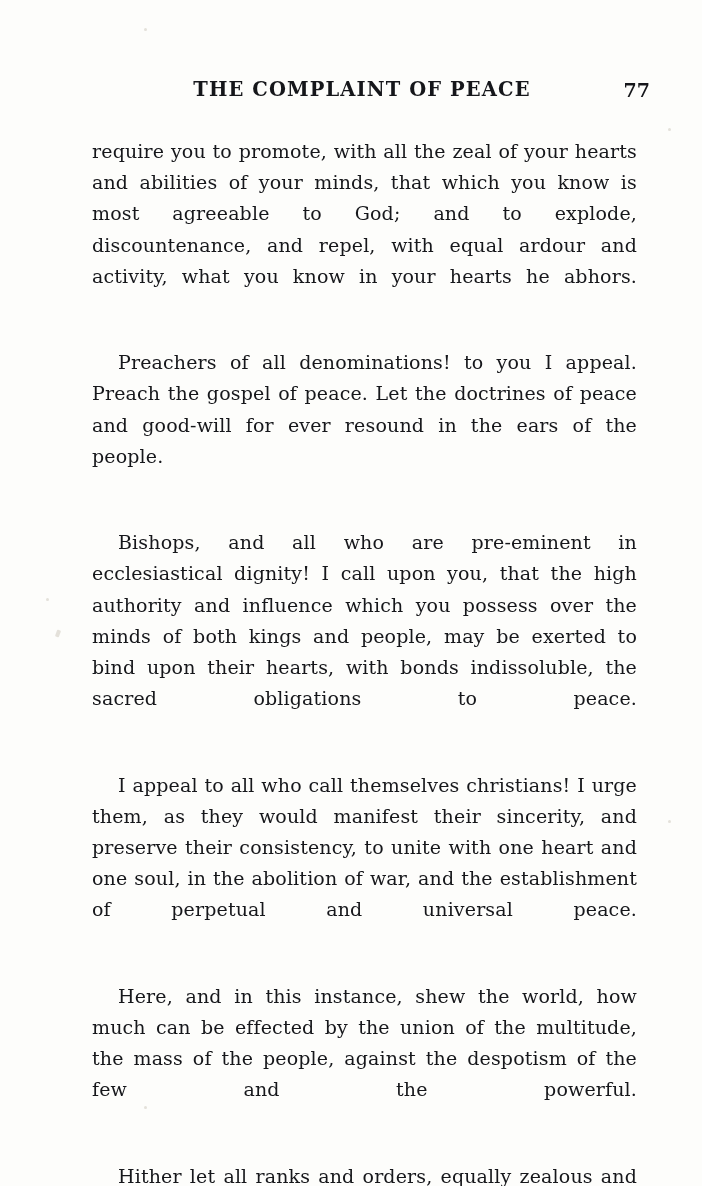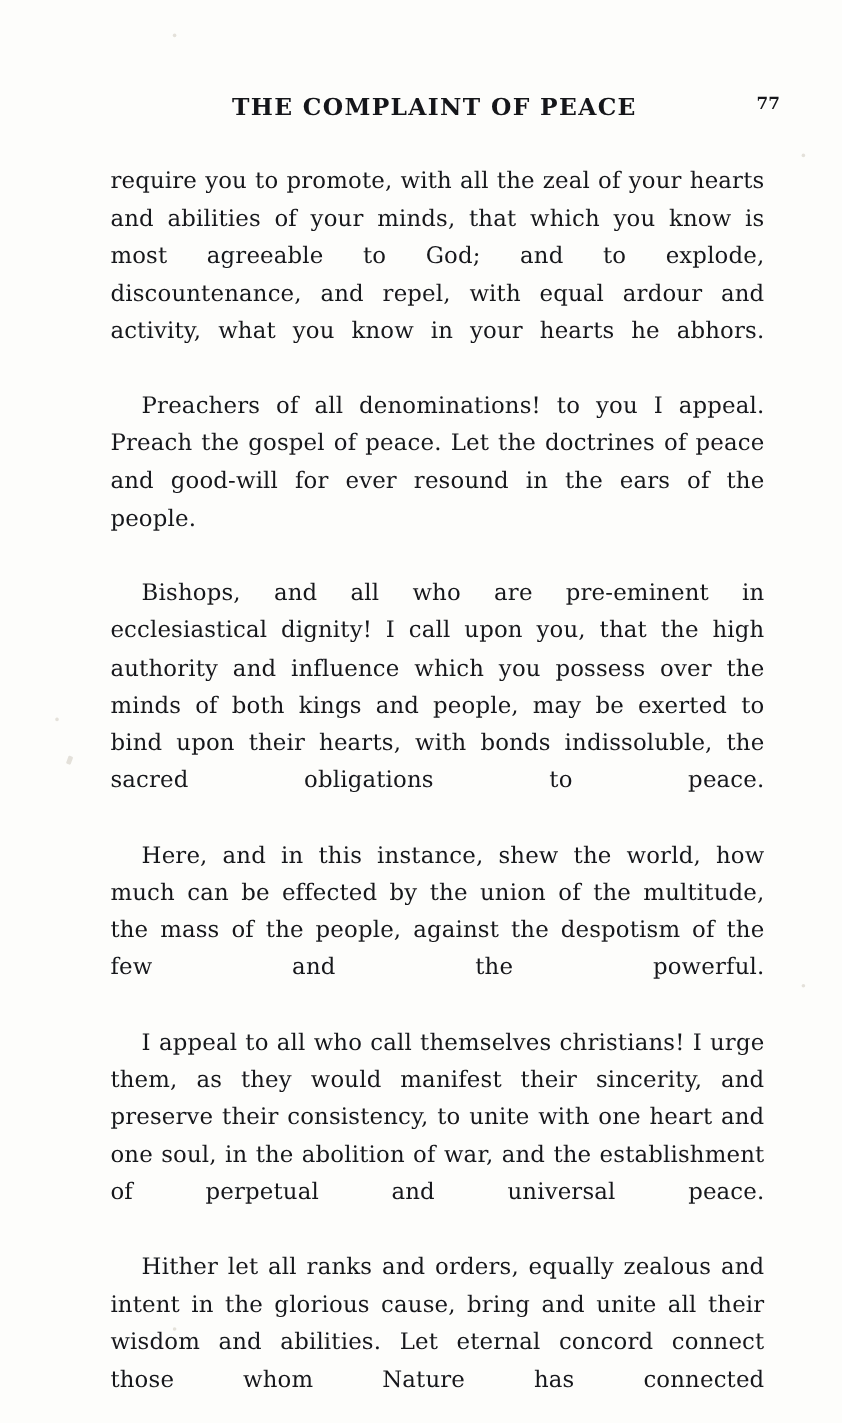--- a/index.html
+++ b/index.html
@@ -40,21 +40,21 @@
     letter-spacing: 1.1px;
     font-weight: 700;
     color: #15161a;
     white-space: nowrap;
   }
   .folio {
     position: absolute;
     right: -18px;
     top: 1px;
     font-family: "DejaVu Serif", serif;
-    font-size: 14px;
+    font-size: 19px;
     font-weight: 700;
     color: #15161a;
   }
   .body-text {
     position: absolute;
     top: 136px;
     left: 92px;
     width: 545px;
   }
   .para {
@@ -62,20 +62,21 @@
     font-family: "DejaVu Serif", serif;
     font-size: 19px;
     line-height: 31.2px;
     color: #16171b;
     letter-spacing: 0.15px;
     text-align: justify;
     text-justify: inter-word;
   }
   .para + .para {
     text-indent: 26px;
+    margin-top: 24px;
   }
   
   .para::after {
     content: "";
     display: inline-block;
     width: 100%;
   }
   .speck {
     position: absolute;
     background: #cfcabf;
@@ -97,18 +98,18 @@
 
   <div class="header">
     <div class="running-title">THE COMPLAINT OF PEACE</div>
     <div class="folio">77</div>
   </div>
 
   <div class="body-text">
     <p class="para">require you to promote, with all the zeal of your hearts and abilities of your minds, that which you know is most agreeable to God; and to explode, discountenance, and repel, with equal ardour and activity, what you know in your hearts he abhors.</p>
     <p class="para">Preachers of all denominations! to you I appeal. Preach the gospel of peace. Let the doctrines of peace and good-will for ever resound in the ears of the people.</p>
     <p class="para">Bishops, and all who are pre-eminent in ecclesiastical dignity! I call upon you, that the high authority and influence which you possess over the minds of both kings and people, may be exerted to bind upon their hearts, with bonds indissoluble, the sacred obligations to peace.</p>
+    <p class="para">I appeal to all who call themselves christians! I urge them, as they would manifest their sincerity, and preserve their consistency, to unite with one heart and one soul, in the abolition of war, and the establishment of perpetual and universal peace.</p>
     <p class="para">Here, and in this instance, shew the world, how much can be effected by the union of the multitude, the mass of the people, against the despotism of the few and the powerful.</p>
-    <p class="para">I appeal to all who call themselves christians! I urge them, as they would manifest their sincerity, and preserve their consistency, to unite with one heart and one soul, in the abolition of war, and the establishment of perpetual and universal peace.</p>
     <p class="para">Hither let all ranks and orders, equally zealous and intent in the glorious cause, bring and unite all their wisdom and abilities. Let eternal concord connect those whom Nature has connected</p>
   </div>
 
 </div>
 
 </body></html>

